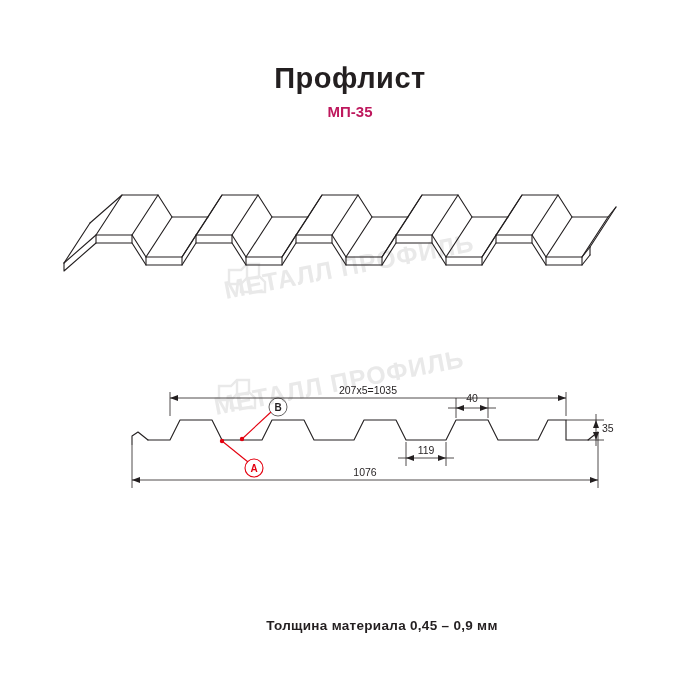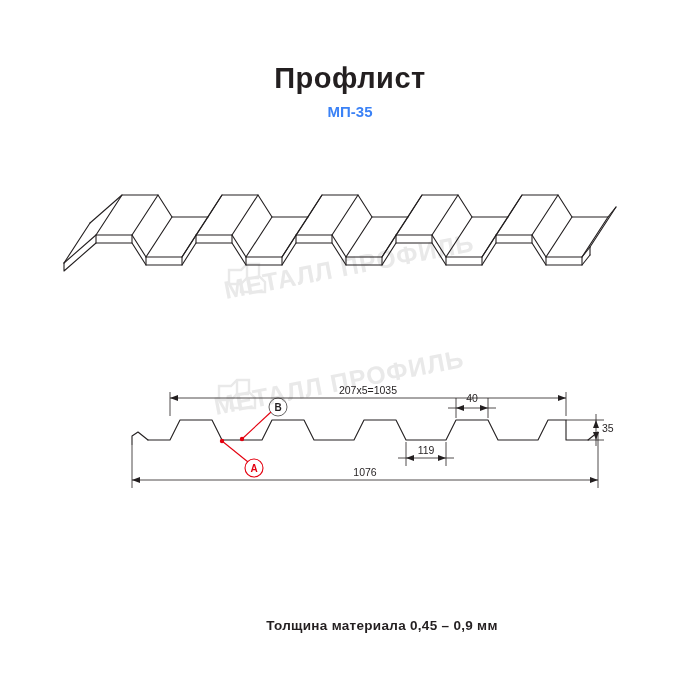--- a/index.html
+++ b/index.html
@@ -16,21 +16,21 @@
   .title{
     position:absolute;top:62px;left:0;width:700px;
     text-align:center;
     font-size:29px;font-weight:bold;letter-spacing:0.5px;
     color:#231f20;
   }
   .subtitle{
     position:absolute;top:103px;left:0;width:700px;
     text-align:center;
     font-size:15px;font-weight:bold;
-    color:#3b82f6;
+    color:#be185d;
   }
   .footnote{
     position:absolute;top:618px;left:0;width:700px;
     text-align:center;
     font-size:13.5px;font-weight:bold;letter-spacing:0.3px;
     color:#231f20;
     margin-left:32px;
   }
 
   .iso-wrap{position:absolute;left:60px;top:165px;width:580px;height:135px;}

